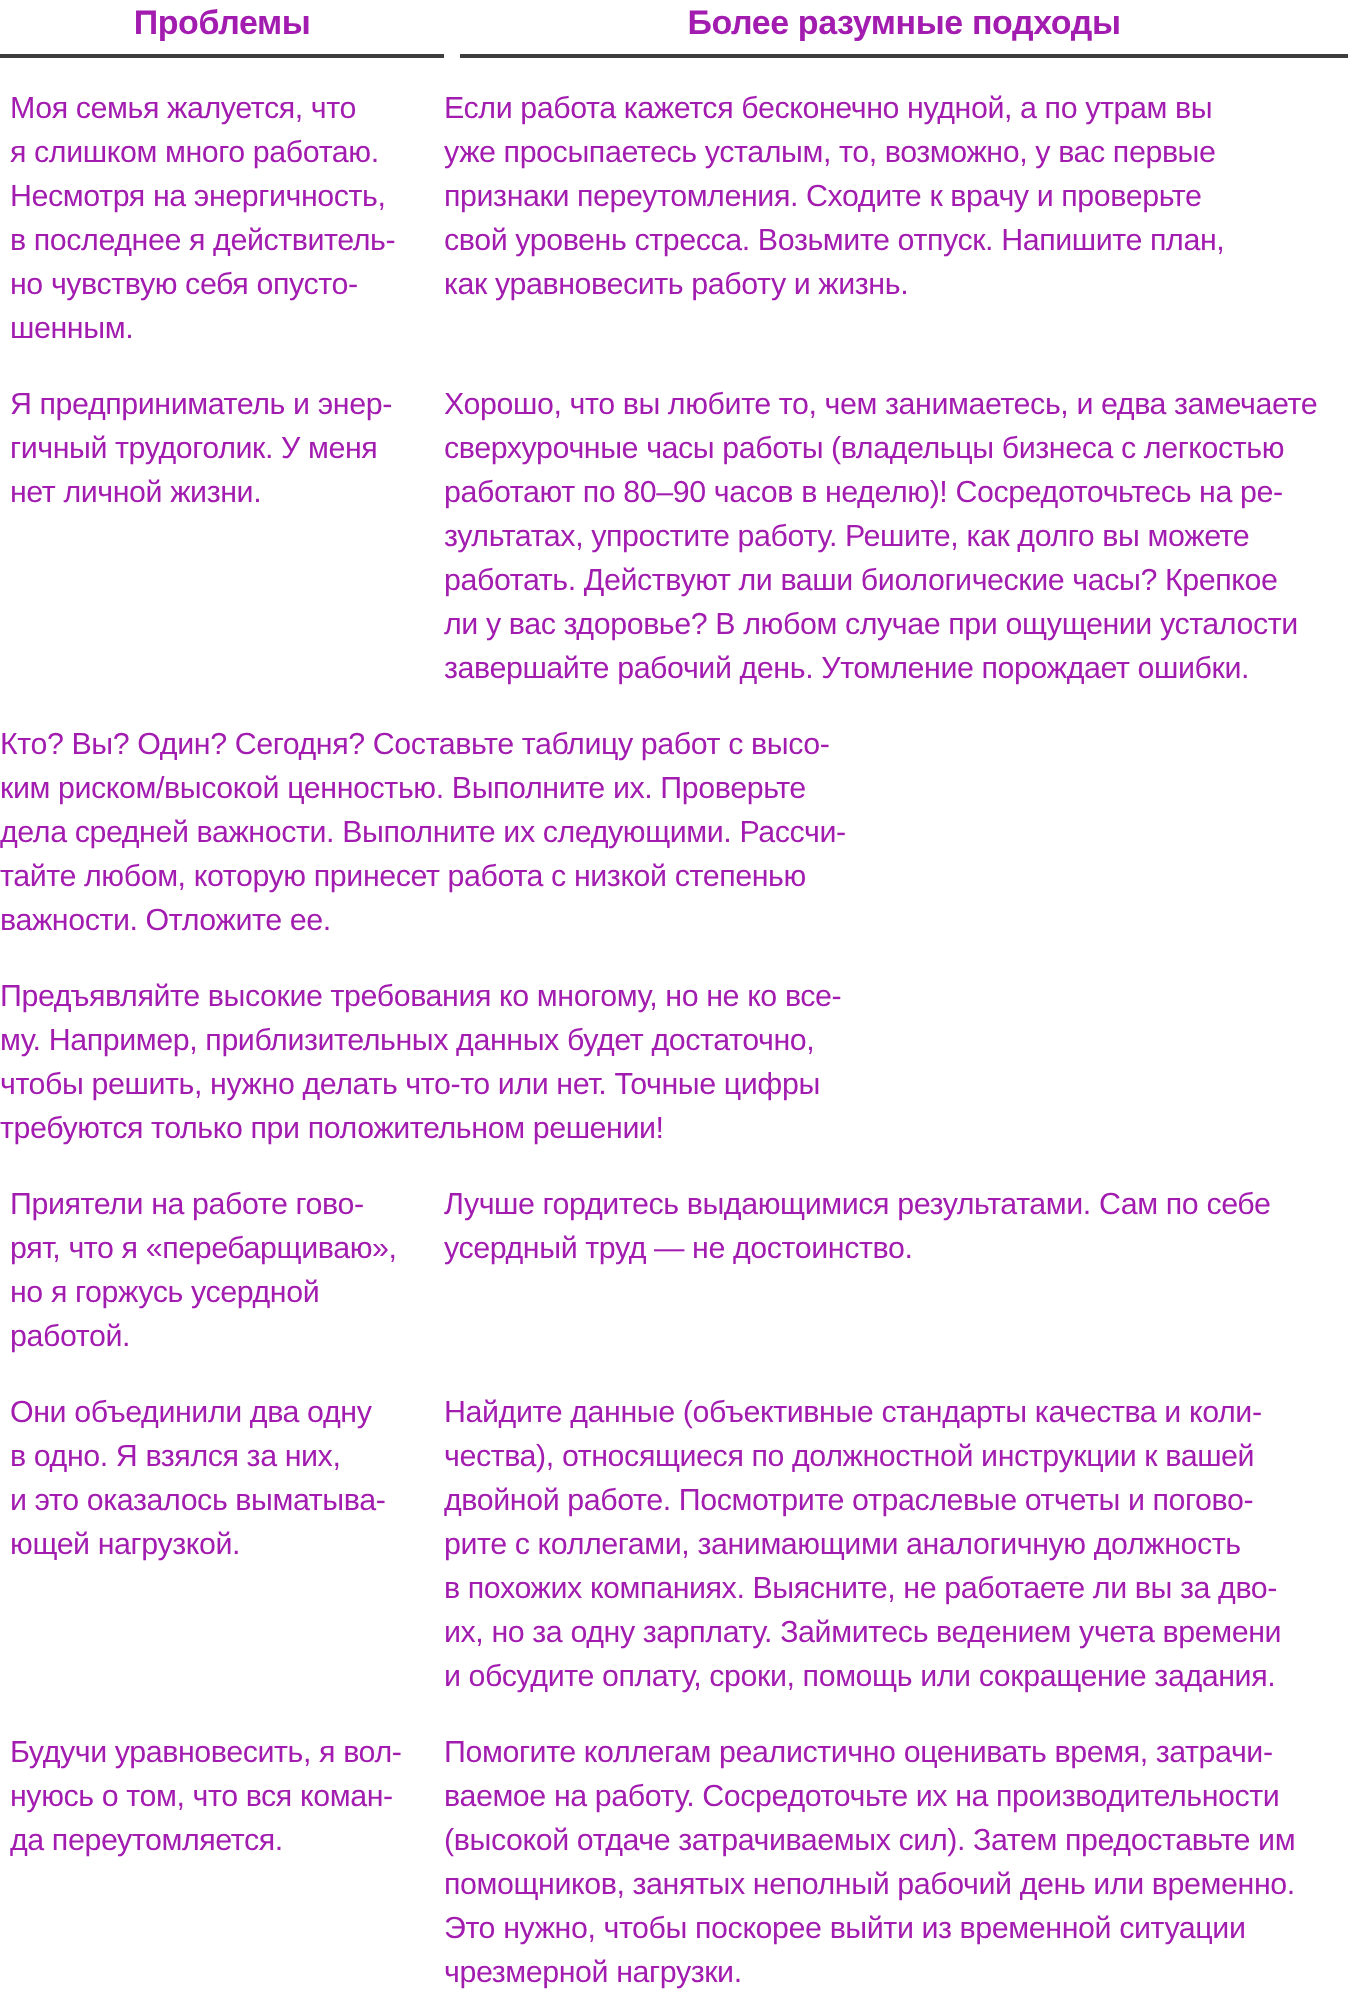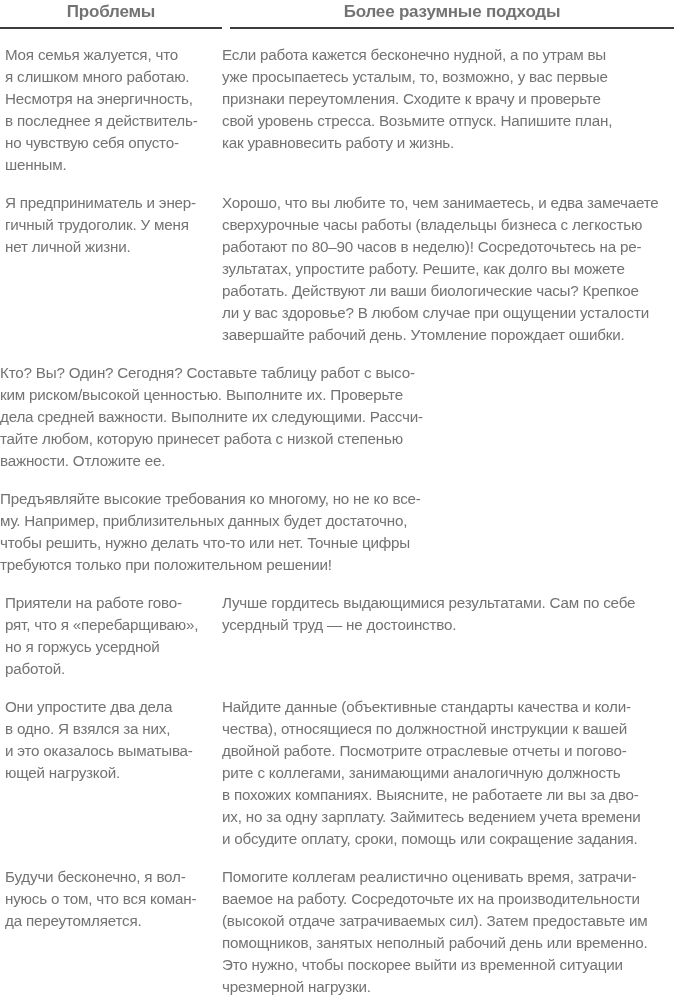--- a/index.html
+++ b/index.html
@@ -8,21 +8,21 @@
     width: 674px;
     height: 1000px;
     overflow: hidden;
     background: #ffffff;
   }
   .page {
     width: 674px;
     height: 1000px;
     background: #ffffff;
     font-family: "Liberation Sans", sans-serif;
-    color: #737373;
+    color: #a21caf;
     box-sizing: border-box;
     padding-top: 2px;
   }
   .thead {
     display: flex;
     align-items: flex-end;
   }
   .th {
     font-weight: bold;
     font-size: 17px;
@@ -116,35 +116,35 @@
   <div class="trow">
     <div class="cell cell-problem">Приятели на работе гово-
 рят, что я «перебарщиваю»,
 но я горжусь усердной
 работой.</div>
     <div class="cell cell-approach">Лучше гордитесь выдающимися результатами. Сам по себе
 усердный труд — не достоинство.</div>
   </div>
 
   <div class="trow">
-    <div class="cell cell-problem">Они упростите два дела
+    <div class="cell cell-problem">Они объединили два одну
 в одно. Я взялся за них,
 и это оказалось выматыва-
 ющей нагрузкой.</div>
     <div class="cell cell-approach">Найдите данные (объективные стандарты качества и коли-
 чества), относящиеся по должностной инструкции к вашей
 двойной работе. Посмотрите отраслевые отчеты и погово-
 рите с коллегами, занимающими аналогичную должность
 в похожих компаниях. Выясните, не работаете ли вы за дво-
 их, но за одну зарплату. Займитесь ведением учета времени
 и обсудите оплату, сроки, помощь или сокращение задания.</div>
   </div>
 
   <div class="trow">
-    <div class="cell cell-problem">Будучи бесконечно, я вол-
+    <div class="cell cell-problem">Будучи уравновесить, я вол-
 нуюсь о том, что вся коман-
 да переутомляется.</div>
     <div class="cell cell-approach">Помогите коллегам реалистично оценивать время, затрачи-
 ваемое на работу. Сосредоточьте их на производительности
 (высокой отдаче затрачиваемых сил). Затем предоставьте им
 помощников, занятых неполный рабочий день или временно.
 Это нужно, чтобы поскорее выйти из временной ситуации
 чрезмерной нагрузки.</div>
   </div>
 

